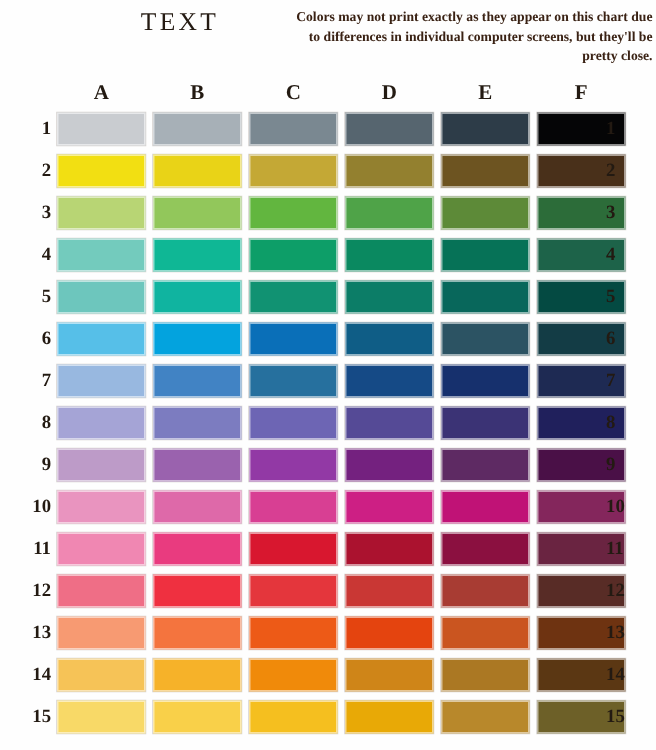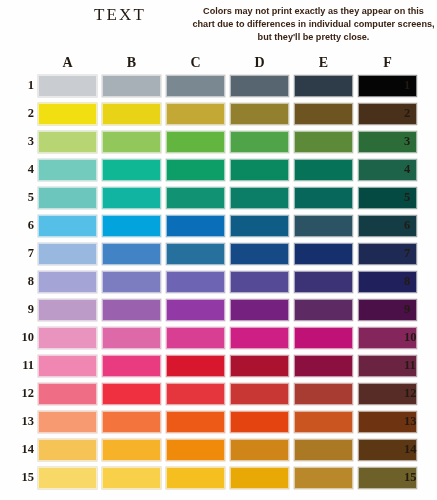--- a/index.html
+++ b/index.html
@@ -47,22 +47,22 @@
   }
   .title-line.second {
     font-size: 17px;
     letter-spacing: 1.6px;
   }
   .disclaimer {
     position: absolute;
     left: 192px;
     top: 5px;
     width: 243px;
-    text-align: center;
-    font-family: Liberation Sans, sans-serif;
+    text-align: right;
+    font-family: Liberation Serif, serif;
     font-size: 9.1px;
     line-height: 1.42;
     color: #3a2214;
     font-weight: 600;
   }
 
   
   .col-headers {
     position: absolute;
     top: 55px;

